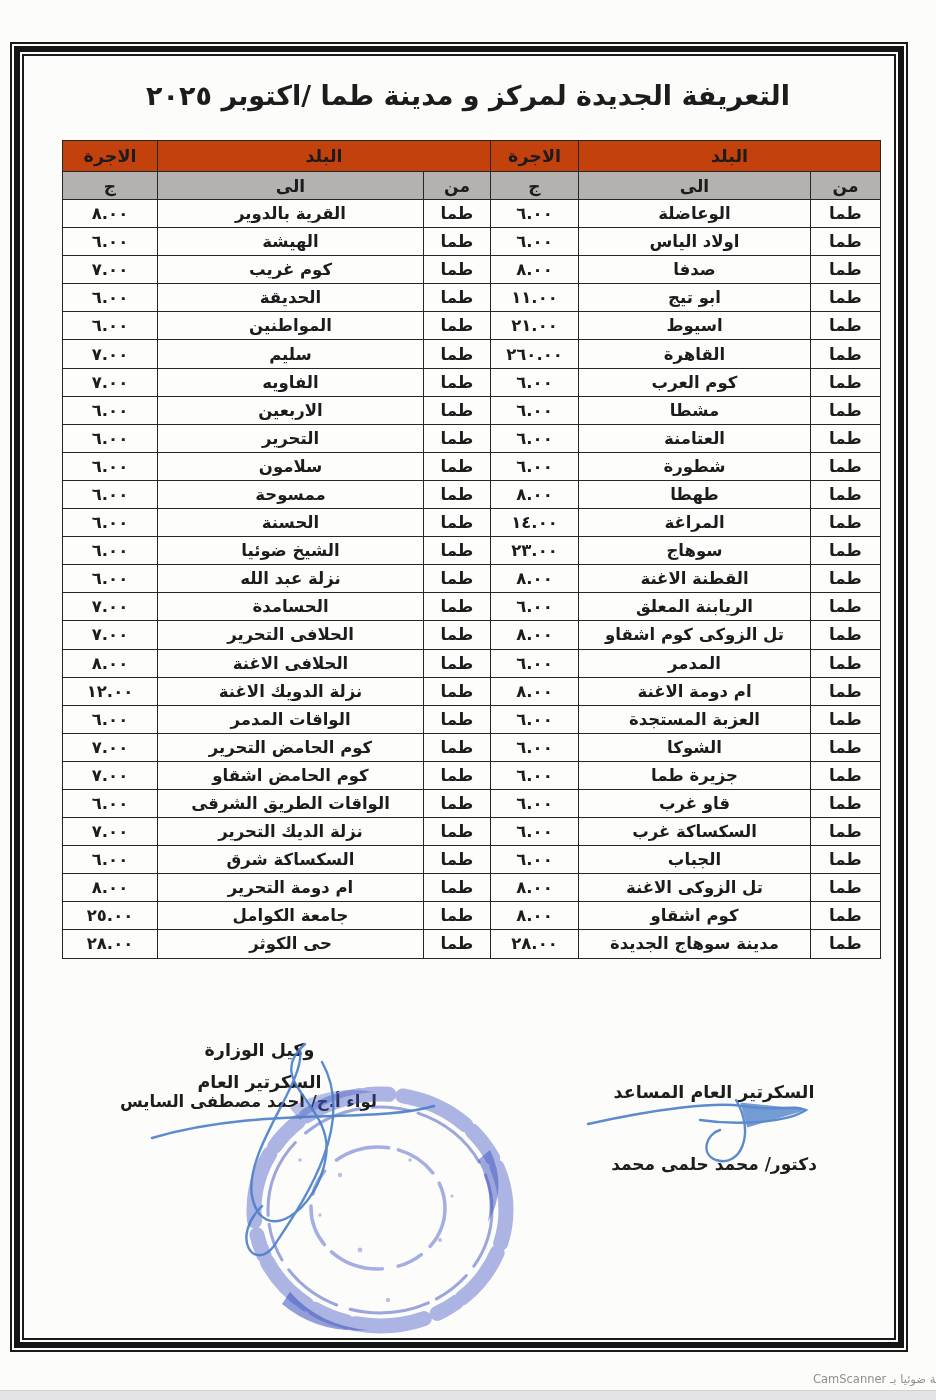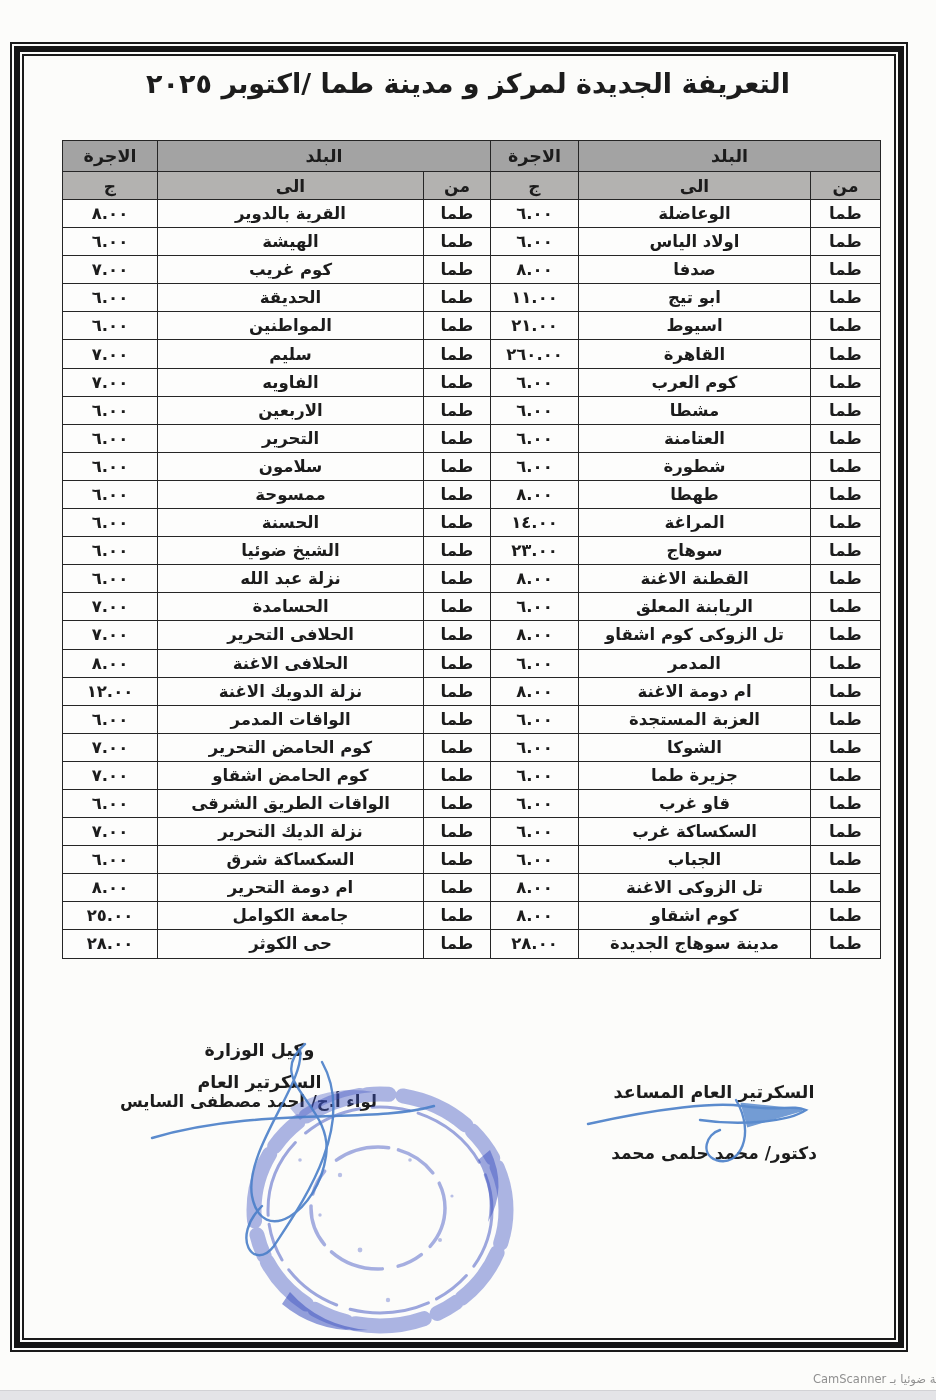--- a/index.html
+++ b/index.html
@@ -8,34 +8,34 @@
     background:#f7f7f5;
     font-family:"DejaVu Sans",sans-serif;
     color:#1c1c1c;
   }
   .page{position:absolute;inset:0;background:#fcfcfa;}
   
   .frame{position:absolute;left:10px;top:42px;width:898px;height:1310px;
     border:2px solid #1a1a1a;padding:2px;box-sizing:border-box;}
   .frame-mid{width:100%;height:100%;border:6px solid #151515;padding:2px;box-sizing:border-box;}
   .frame-inner{width:100%;height:100%;border:2px solid #1a1a1a;box-sizing:border-box;}
-  .title{position:absolute;top:68px;left:0;right:0;margin:0;text-align:center;
+  .title{position:absolute;top:80px;left:0;right:0;margin:0;text-align:center;
     font-size:27px;font-weight:bold;letter-spacing:.5px;}
   table.fares{position:absolute;left:62px;top:140px;width:818px;
     border-collapse:collapse;table-layout:fixed;direction:rtl;
     font-weight:bold;}
   .fares th,.fares td{border:1.6px solid #262626;text-align:center;
     vertical-align:middle;padding:0 3px;overflow:hidden;white-space:nowrap;}
-  .fares thead tr.h1 th{height:30px;font-size:17.5px;background:#a3a3a3;}
+  .fares thead tr.h1 th{height:30px;font-size:17.5px;background:#c2410c;}
   .fares thead tr.h2 th{height:27px;font-size:17px;background:#b3b2b0;}
   .fares tbody td{height:27.1px;font-size:16.5px;background:#fdfdfc;}
   .c-fare{font-size:16px;}
   .sig{position:absolute;font-weight:bold;text-align:center;z-index:4;}
   .sig-right{top:1082px;right:92px;width:260px;font-size:17.5px;}
-  .sig-right .name{margin-top:41px;font-size:17px;}
+  .sig-right .name{margin-top:52px;font-size:17px;}
   .sig-left{top:1040px;left:142px;width:235px;font-size:17.5px;}
   .sig-left .line2{margin-top:12px;}
   .sig-left .name{width:250px;margin-left:-10px;font-size:16.5px;white-space:nowrap;}
   .ink-overlay{position:absolute;left:0;top:0;z-index:5;pointer-events:none;}
   .watermark{position:absolute;top:1372px;right:-36px;z-index:6;
     font-size:11.5px;color:#8f8f8f;direction:rtl;white-space:nowrap;}
   .bottom-strip{position:absolute;left:0;bottom:0;width:100%;height:9px;
     background:#e4e4e7;border-top:1px solid #d2d2d5;z-index:7;}
 </style>
 </head>

